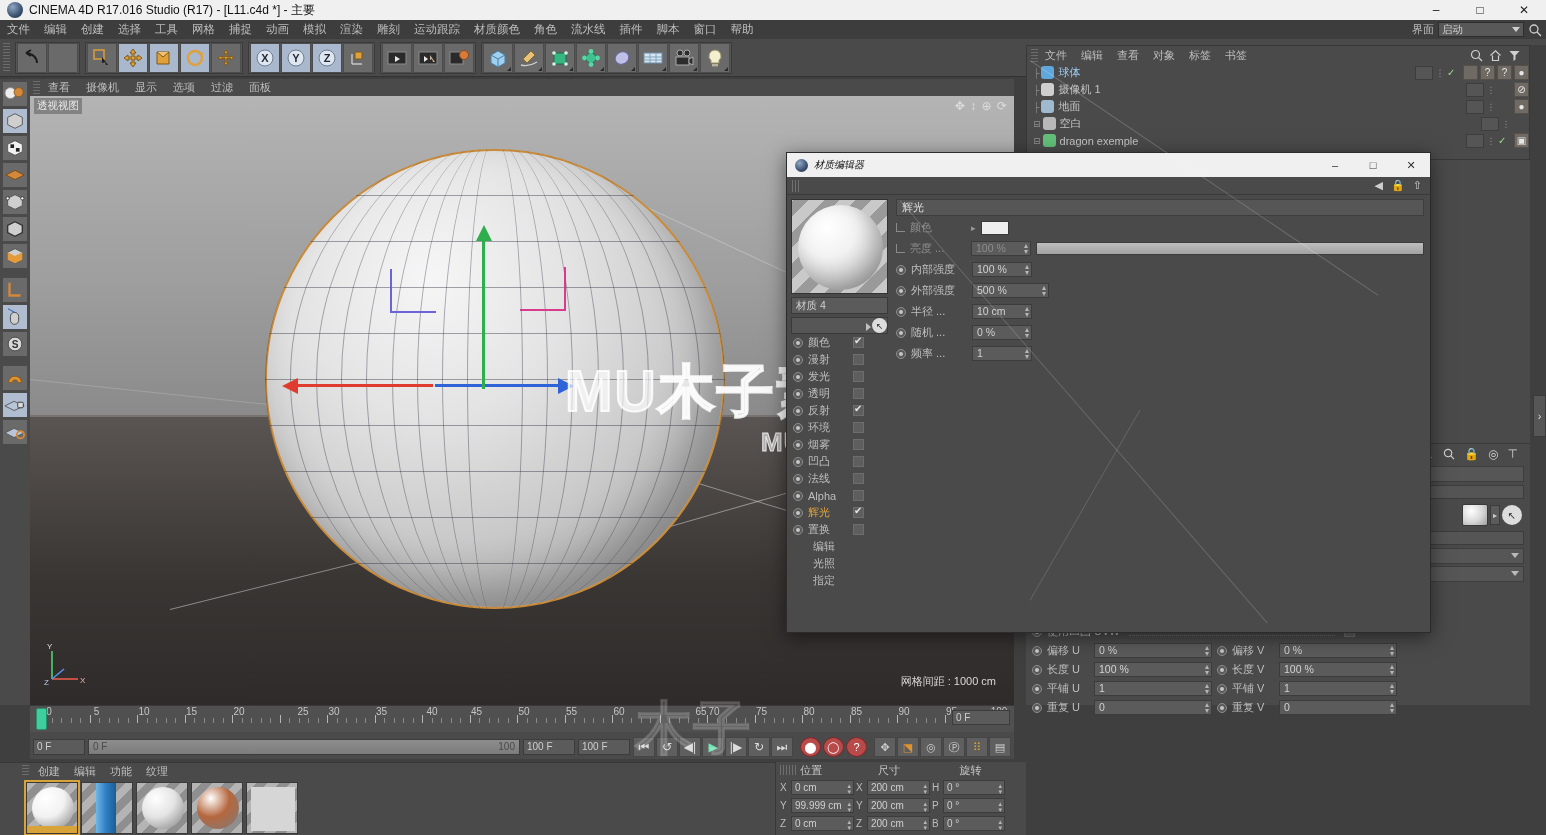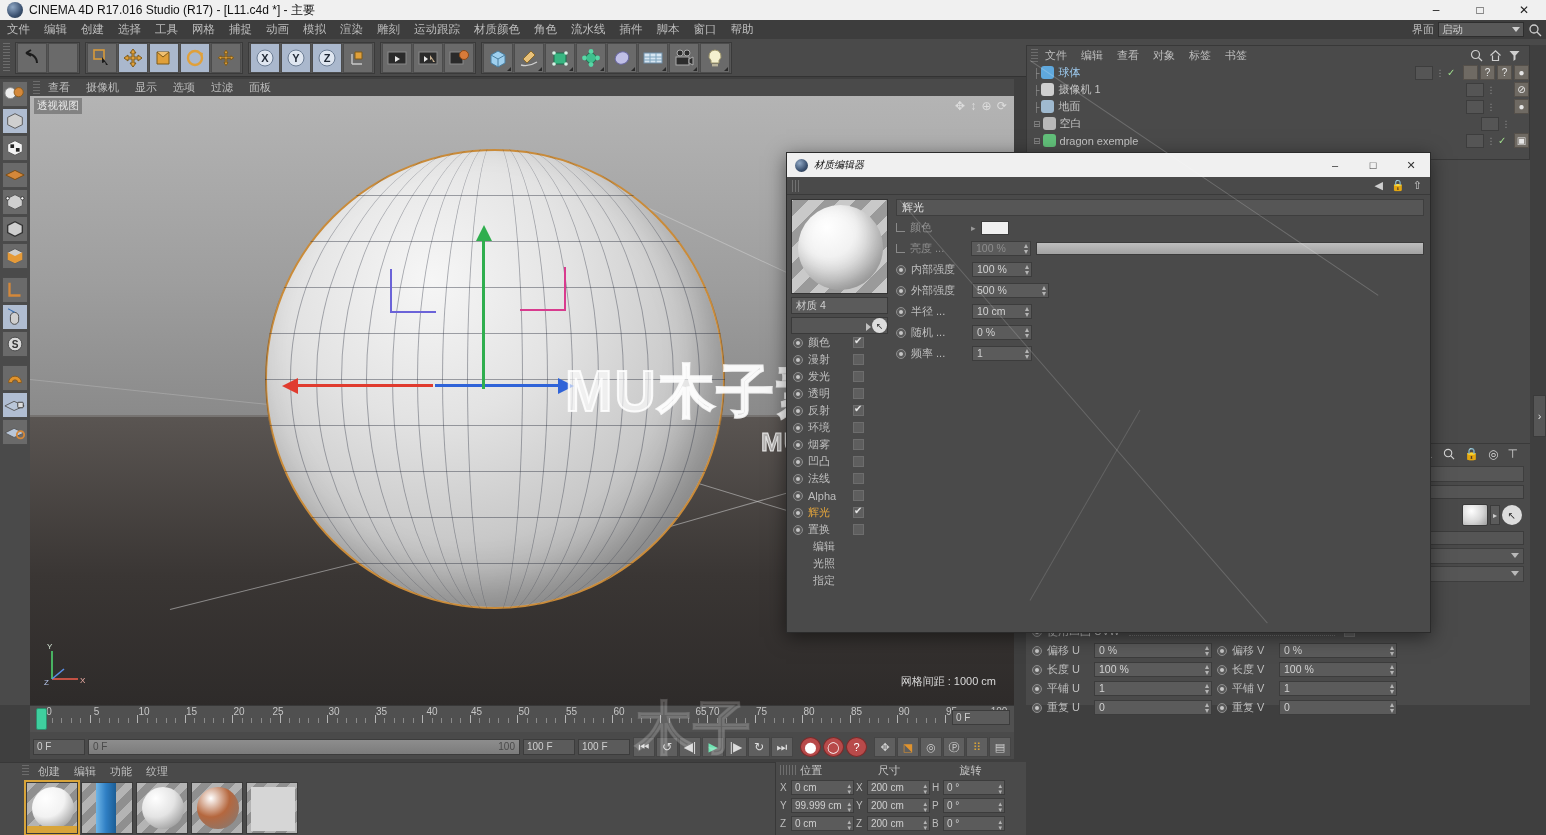--- a/index.html
+++ b/index.html
@@ -757,21 +757,21 @@
         <div class="tk" style="left: 173.5px;"></div>
         <div class="tk" style="left: 183px;"></div>
         <div class="tk" style="left: 192.5px;"></div>
         <div class="tk maj" style="left: 202px;"></div>
         <div class="tlab" style="left: 209px;">20</div>
         <div class="tk" style="left: 211.5px;"></div>
         <div class="tk" style="left: 221px;"></div>
         <div class="tk" style="left: 230.5px;"></div>
         <div class="tk" style="left: 240px;"></div>
         <div class="tk maj" style="left: 249.5px;"></div>
-        <div class="tlab" style="left: 248px;">25</div>
+        <div class="tlab" style="left: 273px;">25</div>
         <div class="tk" style="left: 259px;"></div>
         <div class="tk" style="left: 268.5px;"></div>
         <div class="tk" style="left: 278px;"></div>
         <div class="tk" style="left: 287.5px;"></div>
         <div class="tk maj" style="left: 297px;"></div>
         <div class="tlab" style="left: 304px;">30</div>
         <div class="tk" style="left: 306.5px;"></div>
         <div class="tk" style="left: 316px;"></div>
         <div class="tk" style="left: 325.5px;"></div>
         <div class="tk" style="left: 335px;"></div>

